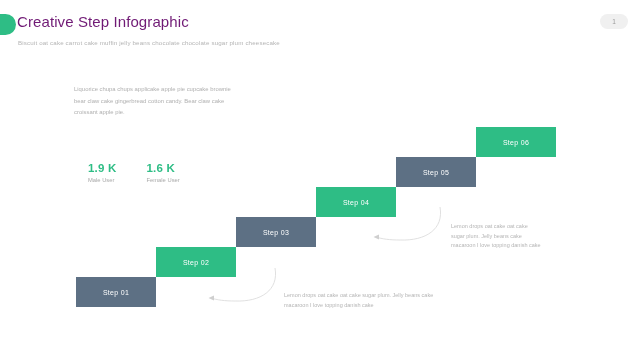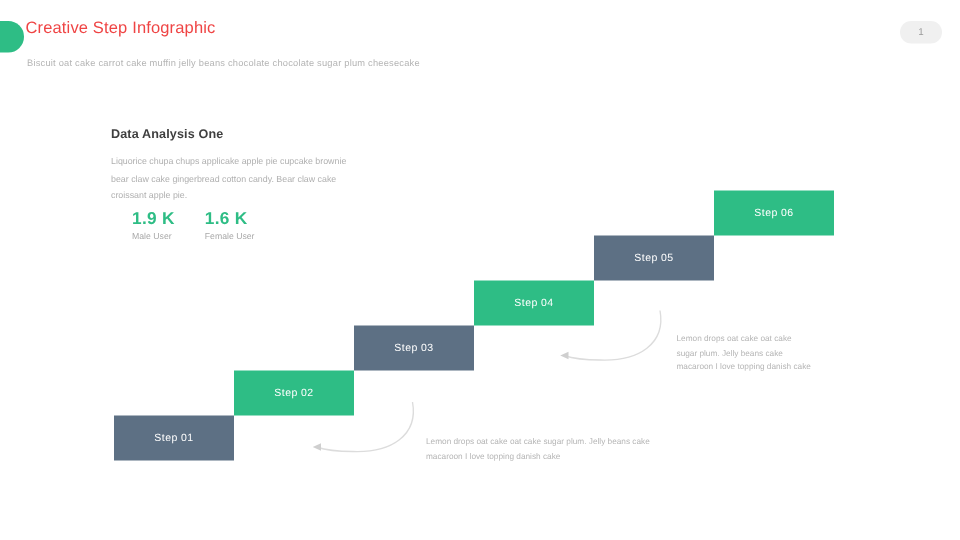--- a/index.html
+++ b/index.html
@@ -28,22 +28,22 @@
     top: 14px;
     width: 26px;
     height: 21px;
     background: #2ebd85;
     border-radius: 11px;
   }
   #page-title {
     position: absolute;
     left: 17px;
     top: 13px;
-    font-size: 11px;
-    color: #ef4444;
+    font-size: 15px;
+    color: #701a75;
     letter-spacing: 0.1px;
     white-space: nowrap;
   }
   #page-subtitle {
     position: absolute;
     left: 18px;
     top: 39px;
     font-size: 6.2px;
     color: #b4b4b4;
     letter-spacing: 0.15px;
@@ -81,23 +81,23 @@
   #info-body {
     font-size: 5.9px;
     line-height: 1.95;
     color: #b0b0b0;
     margin: 0;
     width: 162px;
   }
   #stats {
     position: absolute;
     left: 14px;
-    top: 56px;
+    top: 78px;
     display: flex;
-    gap: 20px;
+    gap: 30px;
   }
   .stat { text-align: left; }
   .stat-value {
     font-size: 11.5px;
     font-weight: bold;
     color: #2ebd85;
     letter-spacing: 0.2px;
     white-space: nowrap;
   }
   .stat-label {
@@ -143,21 +143,20 @@
 <body>
 
 <div id="slide">
 
   <div id="header-accent"></div>
   <div id="page-title">Creative Step Infographic</div>
   <div id="page-subtitle">Biscuit oat cake carrot cake muffin jelly beans chocolate chocolate sugar plum cheesecake</div>
   <div id="page-badge">1</div>
 
   <div id="info-panel">
-    <div id="info-heading">Data Analysis One</div>
     <div id="info-body">Liquorice chupa chups applicake apple pie cupcake brownie bear claw  cake gingerbread cotton candy. Bear claw cake croissant apple pie.</div>
     <div id="stats">
       <div class="stat">
         <div class="stat-value">1.9 K</div>
         <div class="stat-label">Male User</div>
       </div>
       <div class="stat">
         <div class="stat-value">1.6 K</div>
         <div class="stat-label">Female User</div>
       </div>

